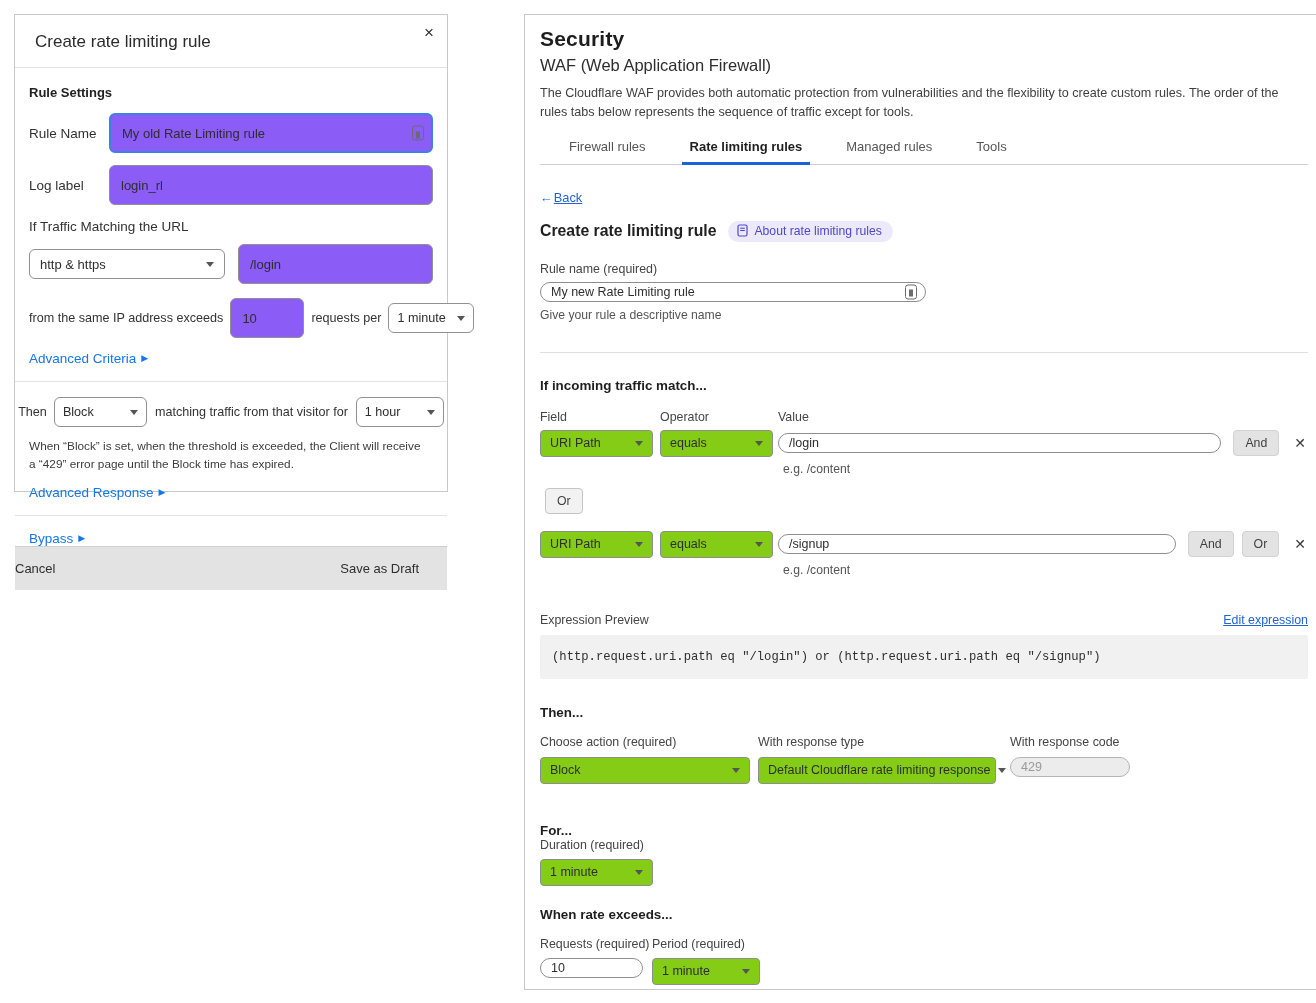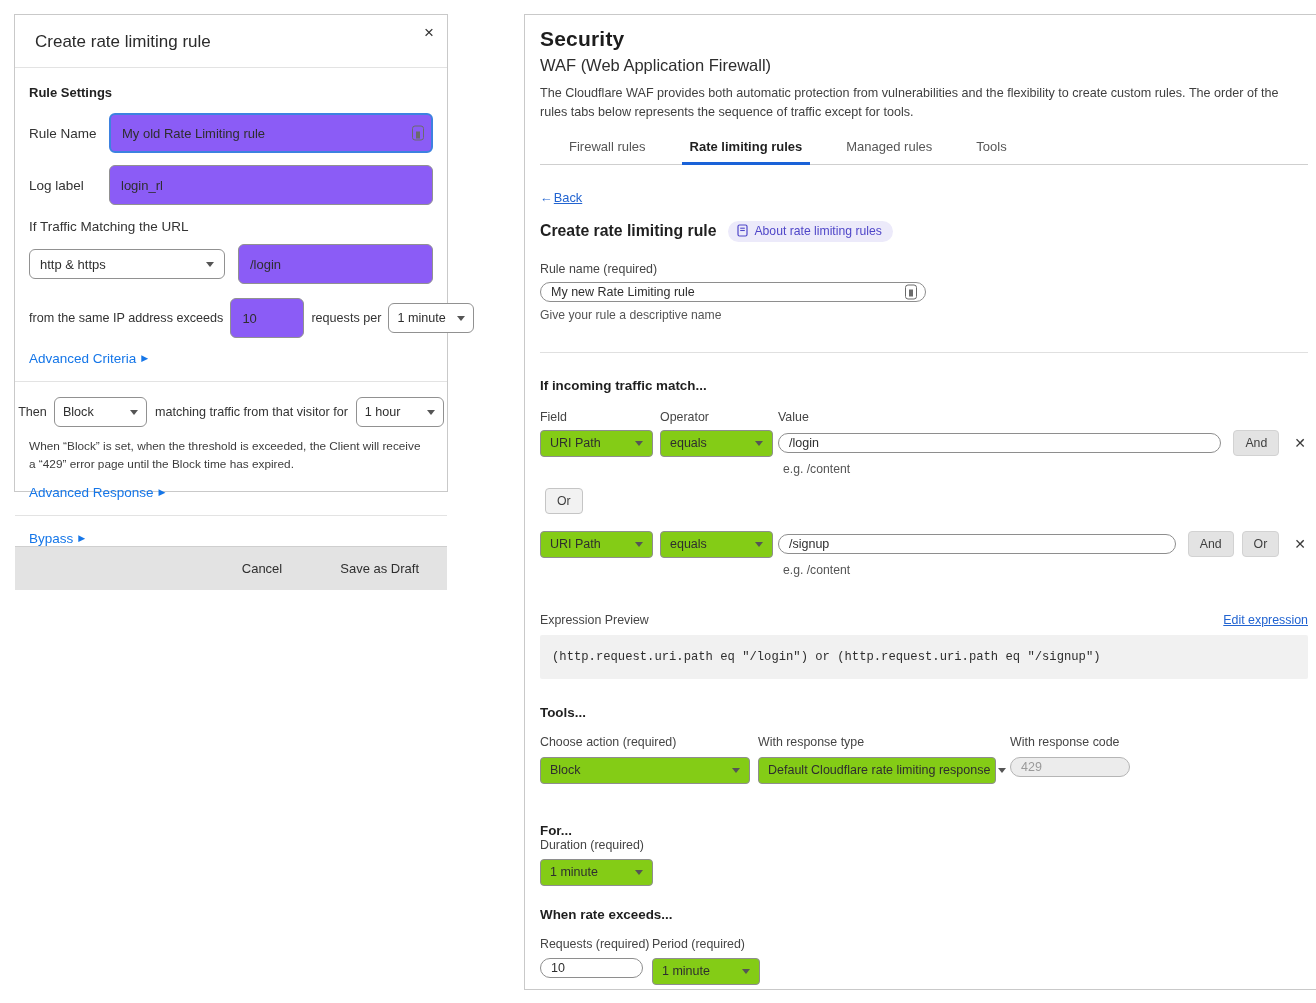--- a/index.html
+++ b/index.html
@@ -40,21 +40,21 @@
     padding: 0 10px; font-size: 13px; color: #2e2e2e; cursor: pointer; white-space: nowrap;
   }
   .sel::after { content: ""; flex: none; margin-left: 8px; border-left: 4.5px solid transparent; border-right: 4.5px solid transparent; border-top: 5.5px solid #555; }
   .inline-row { display: flex; align-items: center; white-space: nowrap; }
   .blue-link { color: #1576e8; font-size: 13.5px; cursor: pointer; display: inline-flex; align-items: center; gap: 5px; }
   .blue-link .tri { font-size: 9px; line-height: 1; }
   .dlg-divider { border: none; border-top: 1px solid #e3e3e3; margin: 15px -14px; }
   .note-text { font-size: 11.8px; color: #3c3c3c; line-height: 1.55; margin: 10px 0 11px 0; padding-right: 4px; }
   .dlg-footer {
     flex: none; height: 44px; background: #e3e3e3; border-top: 1px solid #cfcfcf;
-    display: flex; align-items: center; justify-content: flex-end; gap: 58px; padding-right: 28px;
+    display: flex; align-items: center; justify-content: space-between; gap: 36px; padding-right: 28px;
   }
   .footer-btn { font-size: 13px; color: #2f2f2f; cursor: pointer; background: none; border: none; font-family: "Liberation Sans", sans-serif; }
 
   
   #waf-panel { left: 524px; top: 14px; width: 800px; height: 976px; padding: 12px 15px 0 15px; overflow: hidden; }
   .sec-title { font-size: 21px; font-weight: 700; color: #1d1d1d; letter-spacing: .2px; }
   .sec-subtitle { font-size: 16.5px; font-weight: 400; color: #2e2e2e; margin-top: 5px; }
   .sec-desc { font-size: 12.6px; color: #3f3f3f; line-height: 1.5; margin-top: 9px; }
   .tabs { display: flex; gap: 36px; margin-top: 17px; border-bottom: 1px solid #cfcfcf; padding-left: 25px; }
   .tab { font-size: 13px; color: #565656; padding: 0 4px 10px 4px; cursor: pointer; position: relative; }
@@ -263,21 +263,21 @@
     <button class="x-btn" style="margin-left:13px;">✕</button>
   </div>
   <div class="help-text" style="margin:5px 0 0 243px;">e.g. /content</div>
 
   <div class="expr-head" style="margin-top:36px;">
     <span class="lbl">Expression Preview</span>
     <span class="edit-link">Edit expression</span>
   </div>
   <div class="code-box">(http.request.uri.path eq "/login") or (http.request.uri.path eq "/signup")</div>
 
-  <div class="section-h" style="margin-top:26px;">Tools...</div>
+  <div class="section-h" style="margin-top:26px;">Then...</div>
 
   <div style="display:flex; margin-top:15px;">
     <div style="width:210px; margin-right:8px;">
       <div class="lbl">Choose action (required)</div>
       <span class="wsel" style="margin-top:8px;">
           <span>Block</span>
         </span>
     </div>
     <div style="width:238px; margin-right:14px;">
       <div class="lbl">With response type</div>

